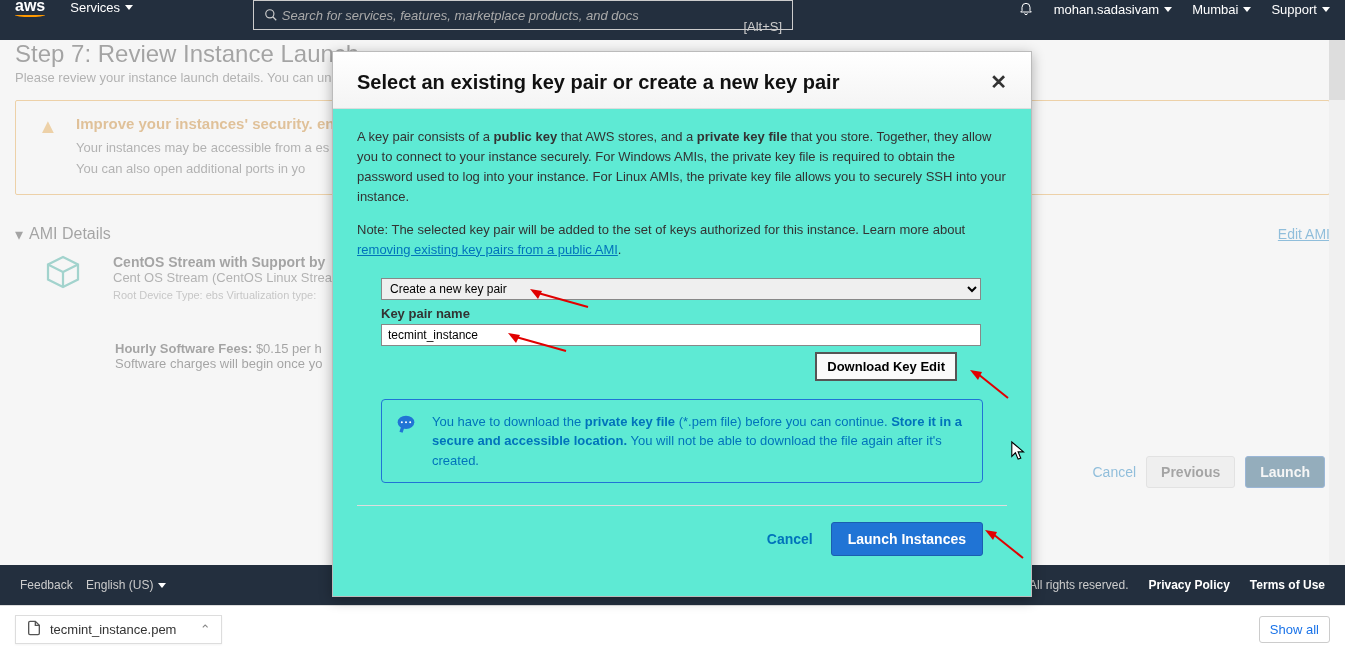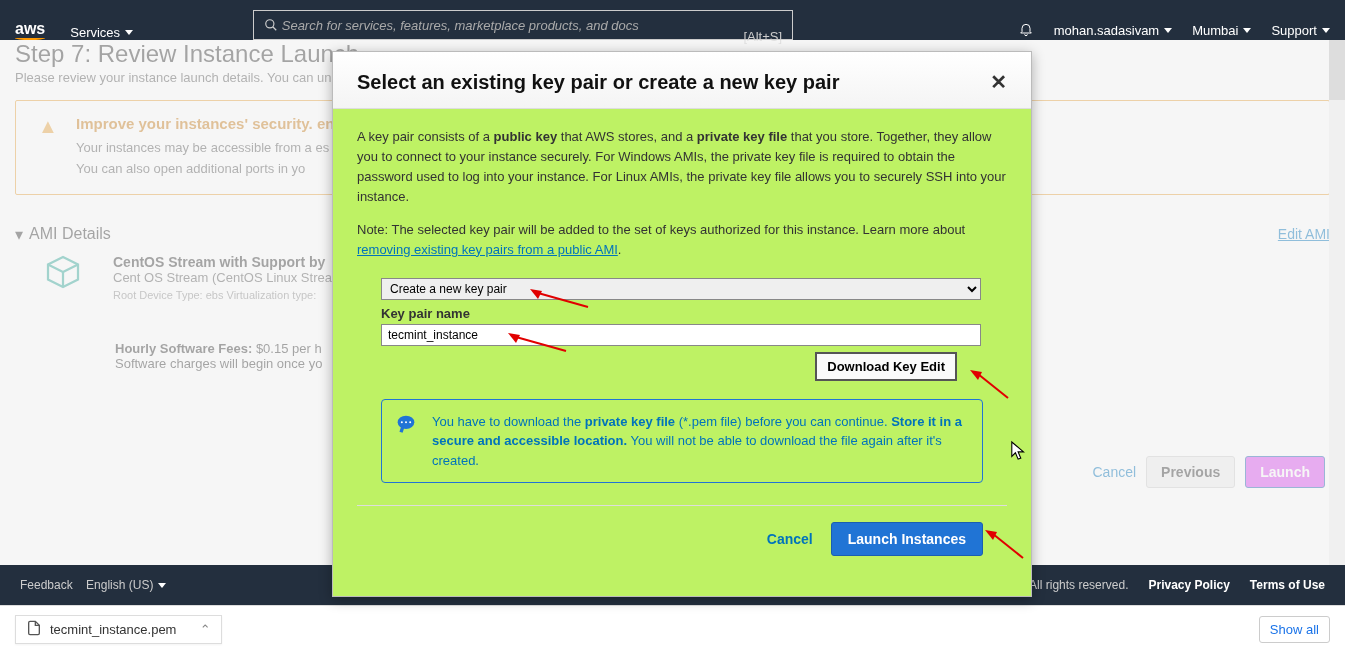--- a/index.html
+++ b/index.html
@@ -1,19 +1,19 @@
 <!DOCTYPE html>
 <html><head>
 <meta charset="utf-8">
 <style>
   * { box-sizing: border-box; margin: 0; padding: 0; font-family: "Amazon Ember", "Helvetica Neue", Arial, sans-serif; }
   body { width: 1345px; height: 652px; overflow: hidden; background: #fff; position: relative; }
 
   
-  .topnav { height: 40px; background: #232f3e; color: #fff; display: flex; align-items: flex-end; padding: 0 15px; font-size: 13px; position: relative; }
+  .topnav { height: 40px; background: #232f3e; color: #fff; display: flex; align-items: flex-start; padding: 0 15px; font-size: 13px; position: relative; }
   .aws-logo { font-weight: bold; font-size: 16px; color:#fff; margin-right: 25px; display:flex;flex-direction:column;line-height:0.8;}
   .aws-logo .smile { height:4px; border-bottom:2px solid #ff9900; border-radius:0 0 50% 50%; width:30px;}
   .services-btn { display:flex; align-items:center; gap:5px; cursor:pointer;}
   .caret-down { width:0;height:0;border-left:4px solid transparent;border-right:4px solid transparent;border-top:5px solid #fff;}
   .searchbar { margin-left:120px; width:540px; height:30px; border:1px solid #ccc; display:flex; align-items:center; padding:0 10px; color:#aaa; font-style:italic; font-size:13px;}
   .searchbar .kbd { margin-left:auto; font-style:normal; color:#ccc;margin-top:22px;}
   .nav-right { margin-left:auto; display:flex; align-items:center; gap:20px;}
   .bell-icon svg { width:16px;height:16px;fill:none;stroke:#fff;stroke-width:1.5;}
 
   
@@ -33,39 +33,39 @@
   .ami-row { display:flex; gap:28px; margin-top:10px; padding-left:30px;}
   .ami-icon { width:40px;height:40px; color:#2fa89a; font-size:28px;}
   .ami-text .t { font-weight:700; font-size:14px;}
   .ami-text .s { font-size:13px; color:#555;text-align:right;}
   .ami-text .meta { font-size:11px; color:#888; margin-top:4px;}
   .fees { margin-left:100px; margin-top:40px; font-size:13px;}
   .fees b{font-weight:700;}
   .btnbar { position:absolute; right:20px; top:416px; display:flex; gap:10px; align-items:center;}
   .link-cancel{ color:#0073bb; font-size:14px;}
   .btn-grey{ background:#eee;border:1px solid #ccc;padding:7px 14px;border-radius:3px;font-size:14px;color:#333;font-weight:700;}
-  .btn-blue{ background:#d946ef;color:#fff;border:1px solid #1a5fb0;padding:7px 14px;border-radius:3px;font-size:14px;font-weight:700;}
+  .btn-blue{ background:#0c4a6e;color:#fff;border:1px solid #1a5fb0;padding:7px 14px;border-radius:3px;font-size:14px;font-weight:700;}
 
   
   .page-scroll { position:absolute; right:0; top:0; width:16px; height:100%; background:#f1f1f1;}
   .page-scroll .thumb{ position:absolute; top:0; width:100%; height:60px; background:#c1c1c1;}
 
   
   .footer { height:40px; background:#232f3e; color:#ccc; display:flex; align-items:center; padding:0 20px; font-size:12px;}
   .footer .right{ margin-left:auto; display:flex; gap:20px; align-items:center;}
   .footer .lang{ display:flex;align-items:center;gap:5px;}
 
   
   .dlbar { height:47px; border-top:1px solid #ddd; display:flex; align-items:center; padding:0 15px; font-size:13px; color:#333; background:#fff;}
   .dlitem { display:flex;align-items:center;gap:8px; border:1px solid #ddd; padding:4px 10px; box-shadow:0 1px 2px rgba(0,0,0,0.05);}
   .dlitem .file-icon{ color:#555;}
   .dlbar .showall{ margin-left:auto; border:1px solid #ccc; padding:5px 10px; border-radius:3px; color:#1a73e8;}
 
   
-  .modal { position:absolute; left:332px; top:51px; width:700px; background:#bef264; border:1px solid #bbb; box-shadow:0 3px 12px rgba(0,0,0,0.3); z-index:20;}
+  .modal { position:absolute; left:332px; top:51px; width:700px; background:#5eead4; border:1px solid #bbb; box-shadow:0 3px 12px rgba(0,0,0,0.3); z-index:20;}
   .modal-head { padding:18px 24px 14px; display:flex; align-items:center; border-bottom:1px solid #ddd;
     background:linear-gradient(#fff,#f4f4f4);}
   .modal-head h2{ font-size:20px; font-weight:700; color:#111;}
   .modal-head .close{ margin-left:auto; font-size:20px; color:#333; cursor:pointer; font-weight:700;}
   .modal-body { padding:18px 24px 20px; font-size:13px; color:#333; line-height:1.55;}
   .modal-body p{ margin-bottom:12px;}
   .modal-body a{ color:#0073bb;}
   .kp-select{ width:600px; height:22px; border:1px solid #888; font-size:12px; padding:1px 4px; margin-top:6px; margin-left:24px;}
   .kp-label{ font-weight:700; font-size:13px; margin-left:24px; margin-top:4px;}
   .kp-input{ width:600px; height:22px; border:1px solid #888; font-size:12px; padding:1px 6px; margin-left:24px;}

